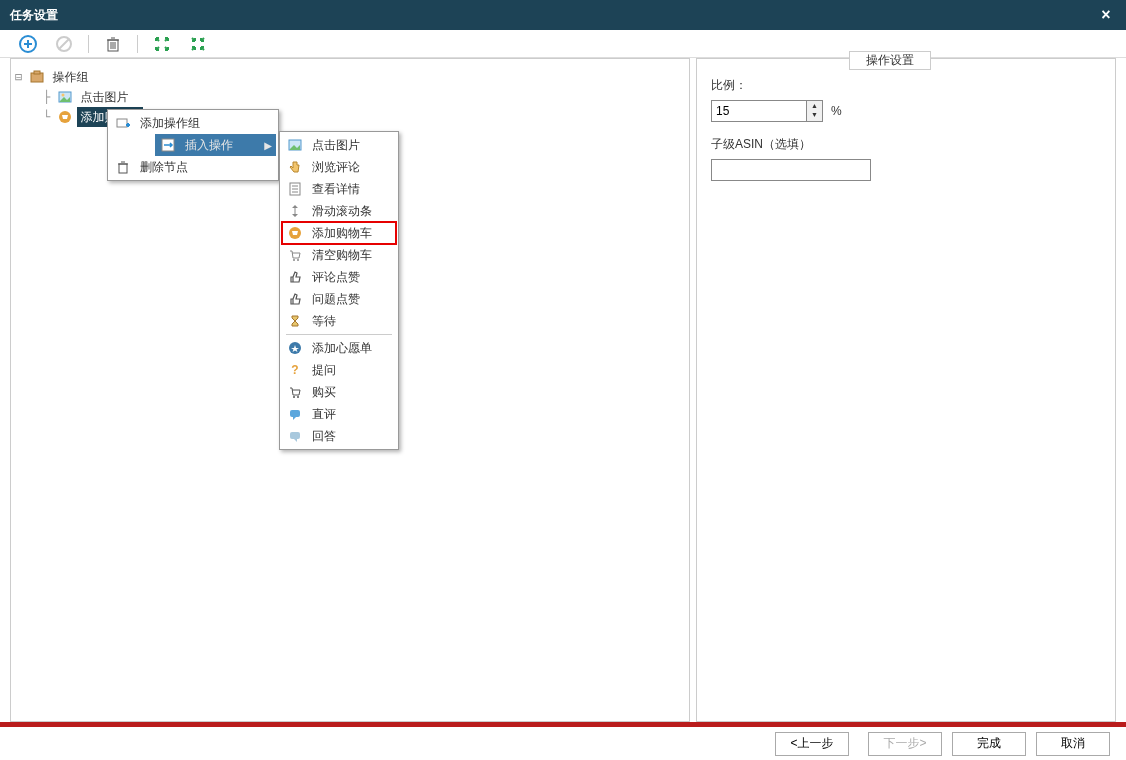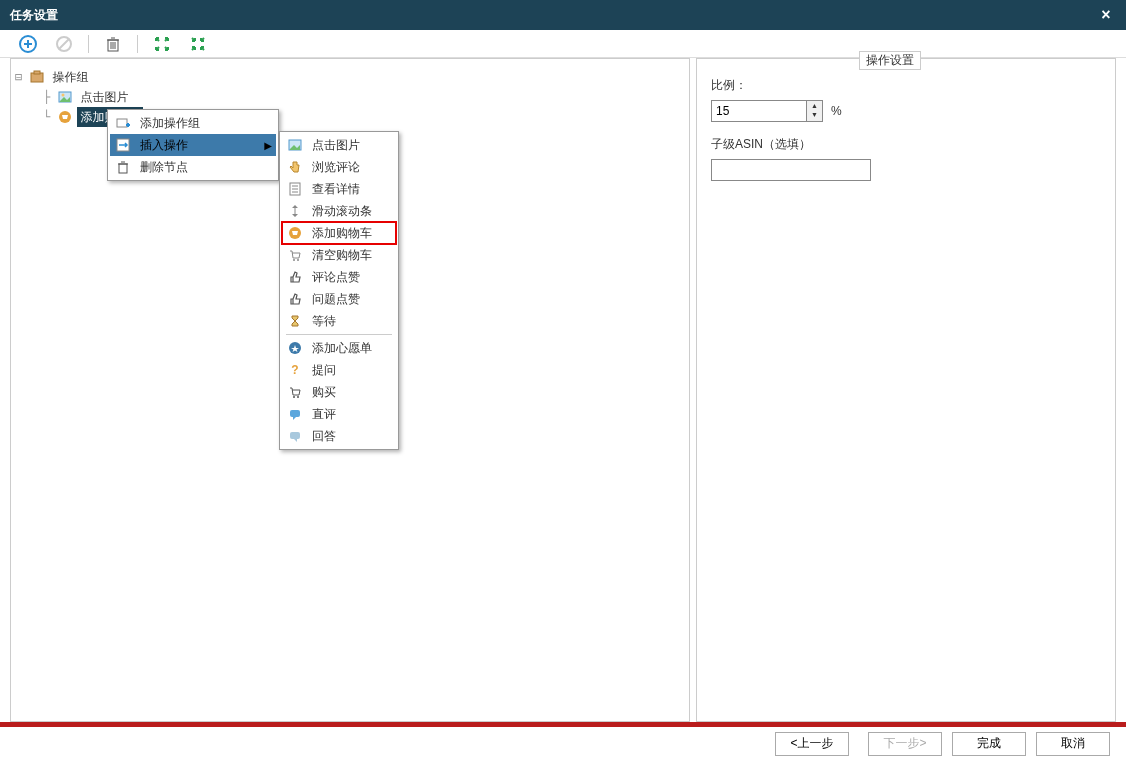--- a/index.html
+++ b/index.html
@@ -104,21 +104,22 @@
 }
 .menu-item {
   display: flex;
   align-items: center;
   height: 22px;
   padding: 0 4px;
   cursor: pointer;
 }
 .menu-item.hovered {
   background: #3d7aaa;
-  color: #000000;
+  color: #e5e5e5;
+  margin-left: 45px;
 }
 .menu-item .m-icon {
   width: 18px;
   height: 18px;
   display: inline-flex;
   align-items: center;
   justify-content: center;
   margin-right: 8px;
 }
 .menu-item .m-text { flex: 1; }
@@ -145,23 +146,23 @@
 .side-panel {
   width: 420px;
   border: 1px solid #ccc;
   background: #fff;
   position: relative;
   padding: 18px 14px;
 }
 .side-panel .legend {
   position: absolute;
   top: -8px;
-  right: 194px;
-  background: #fff;
-  padding: 0 6px;
+  right: 184px;
+  background: #fff;
+  padding: 0 16px;
   border: 1px solid #ccc;
   font-size: 12px;
 }
 .field-row {
   display: flex;
   align-items: flex-start;
   margin-bottom: 10px;
 }
 .field-label {
   margin-bottom: 6px;

